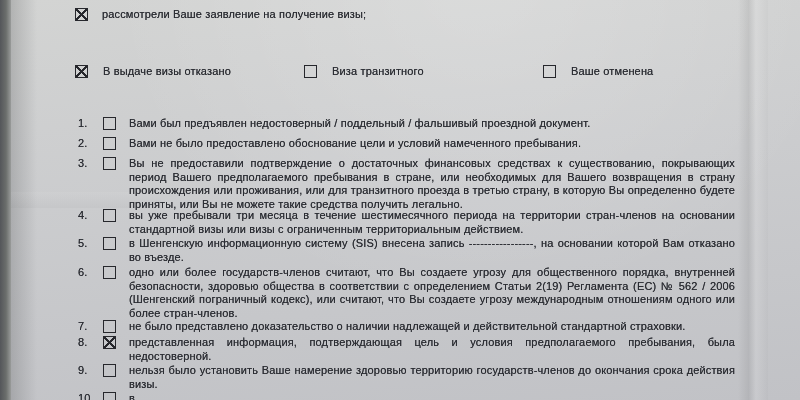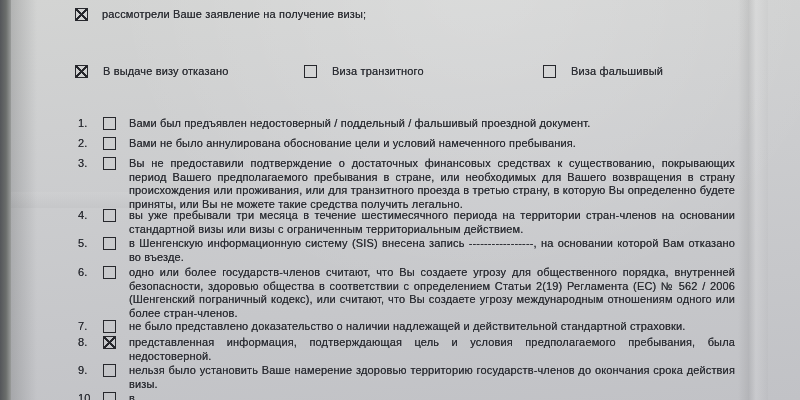--- a/index.html
+++ b/index.html
@@ -60,43 +60,43 @@
 
     <div class="hrow" style="top:8px">
       <span class="cb checked"></span>
       <span class="lbl">рассмотрели Ваше заявление на получение визы;</span>
     </div>
 
 
     <div class="hrow" style="top:65px">
       <span class="opt" style="left:75px">
         <span class="cb checked"></span>
-        <span class="lbl">В выдаче визу отказано</span>
+        <span class="lbl">В выдаче визы отказано</span>
       </span>
       <span class="opt" style="left:304px">
         <span class="cb"></span>
         <span class="lbl">Виза транзитного</span>
       </span>
       <span class="opt" style="left:543px">
         <span class="cb"></span>
-        <span class="lbl">Виза фальшивый</span>
+        <span class="lbl">Ваше отменена</span>
       </span>
     </div>
 
 
     <div class="item" style="top:117px">
       <span class="num">1.</span>
       <span class="cb"></span>
       <div class="txt">Вами был предъявлен недостоверный / поддельный / фальшивый проездной документ.</div>
     </div>
 
     <div class="item" style="top:137px">
       <span class="num">2.</span>
       <span class="cb"></span>
-      <div class="txt">Вами не было аннулирована обоснование цели и условий намеченного пребывания.</div>
+      <div class="txt">Вами не было предоставлено обоснование цели и условий намеченного пребывания.</div>
     </div>
 
     <div class="item" style="top:157px">
       <span class="num">3.</span>
       <span class="cb"></span>
       <div class="txt">Вы не предоставили подтверждение о достаточных финансовых средствах к существованию, покрывающих период Вашего предполагаемого пребывания в стране, или необходимых для Вашего возвращения в страну происхождения или проживания, или для транзитного проезда в третью страну, в которую Вы определенно будете приняты, или Вы не можете такие средства получить легально.</div>
     </div>
 
     <div class="item" style="top:209px">
       <span class="num">4.</span>

